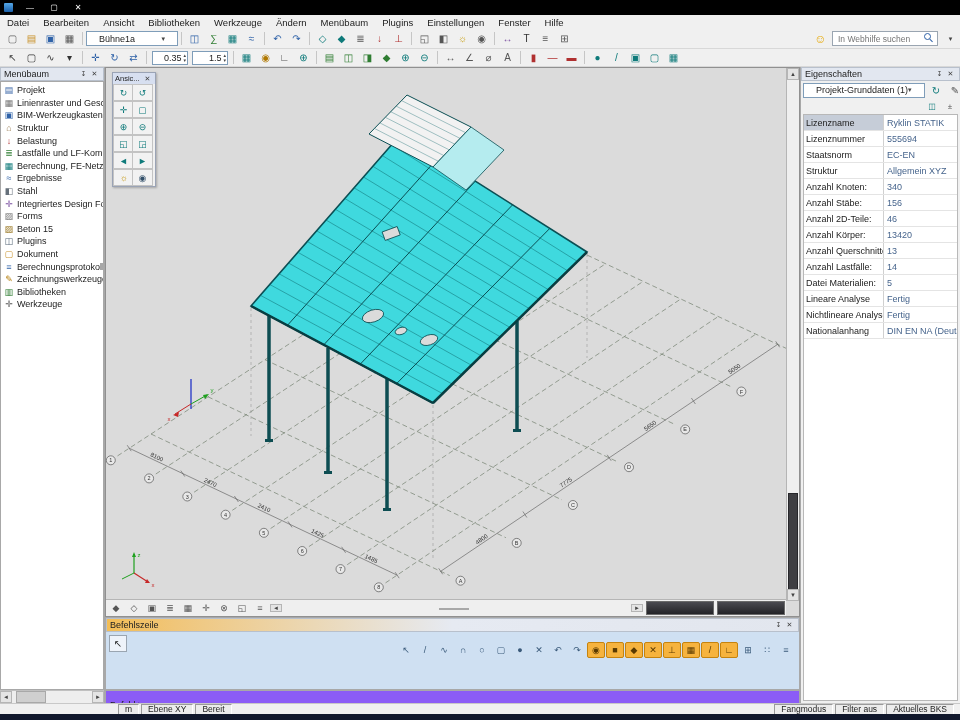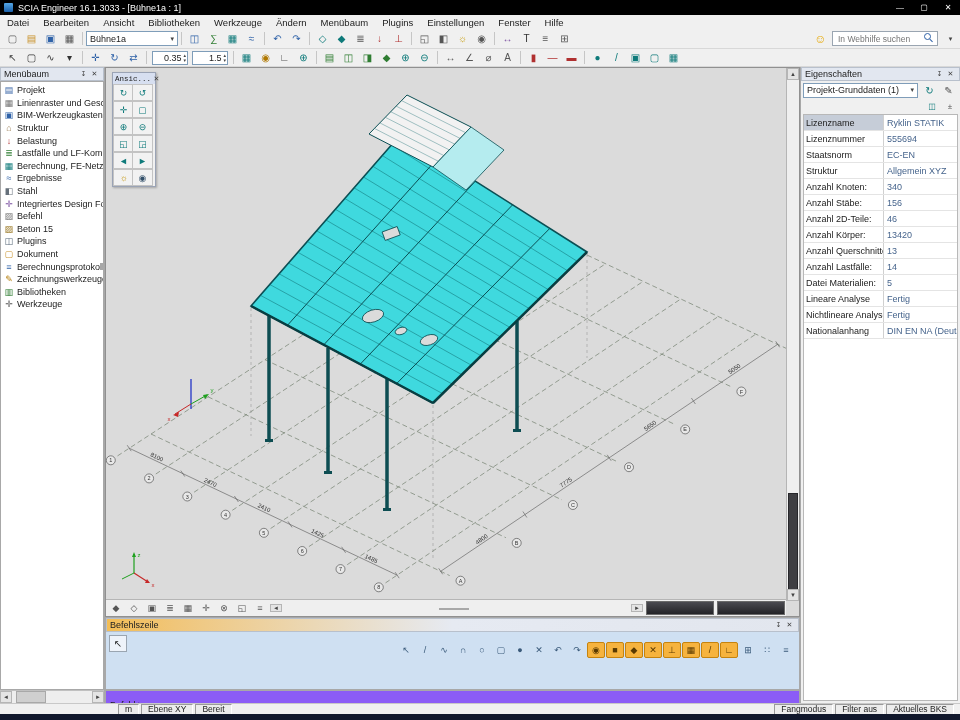--- a/index.html
+++ b/index.html
@@ -20,21 +20,21 @@
            border-bottom:1px solid #d8d8d8;padding-left:3px;box-sizing:border-box;}
   #tb1{top:29px;height:20px;}
   #tb2{top:49px;height:18px;}
   .tbg{display:flex;align-items:center;flex:none;}
   .icn{width:17px;height:15px;display:inline-flex;align-items:center;justify-content:center;
        font-size:10px;flex:none;border:1px solid transparent;border-radius:2px;}
   .icn.hl{background:#f6b33e;border-color:#c5830f;}
   .sep{width:1px;height:13px;background:#c6c6c6;margin:0 3px;flex:none;}
   .flex1{flex:1;}
   .combo{width:92px;height:15px;background:#fff;border:1px solid #7f9db9;font-size:9px;
-         display:flex;align-items:center;padding:0 3px;box-sizing:border-box;flex:none;}
+         display:flex;align-items:center;padding:0 12px;box-sizing:border-box;flex:none;}
   .combo .cval{flex:1;white-space:nowrap;overflow:hidden;}
   .carr{font-size:7px;color:#444;}
   .help-smiley{color:#e8a800;font-size:12px;width:17px;text-align:center;}
   .searchbox{width:106px;height:15px;background:#fff;border:1px solid #9aa5b1;display:flex;
              align-items:center;padding:0 3px;box-sizing:border-box;margin:0 3px;flex:none;}
   .searchbox input{flex:1;border:0;outline:0;font-size:8.5px;width:70px;font-family:inherit;color:#333;background:transparent;}
   .mag{width:10px;height:11px;position:relative;flex:none;}
   .mag::before{content:'';position:absolute;width:5px;height:5px;border:1.4px solid #2f62a8;border-radius:50%;left:0;top:0;}
   .mag::after{content:'';position:absolute;width:4px;height:1.4px;background:#2f62a8;transform:rotate(45deg);left:5px;top:7px;}
   .spin{width:36px;height:14px;background:#fff;border:1px solid #7f9db9;font-size:9px;display:flex;
@@ -55,21 +55,21 @@
   .sbtn{width:12px;display:flex;align-items:center;justify-content:center;font-size:6px;color:#444;
         background:#e4e4e4;border:1px solid #b5b5b5;box-sizing:border-box;}
   .htrack{flex:1;background:#eee;position:relative;}
   .hthumb{position:absolute;top:0;bottom:0;left:4px;width:30px;background:#cfcfcf;border:1px solid #a8a8a8;box-sizing:border-box;}
   
   #viewport{position:absolute;left:105px;top:67px;width:695px;height:550px;background:#dbdbdb;
             border:1px solid #909090;box-sizing:border-box;overflow:hidden;}
   #model-svg{position:absolute;left:0;top:0;}
   .palette{position:absolute;left:6px;top:4px;width:42px;background:#f0f0f0;border:1px solid #9aa3b5;box-shadow:1px 1px 2px rgba(0,0,0,.25);}
   .pal-title{height:11px;background:#d7dff0;display:flex;align-items:center;font-size:7.5px;padding:0 2px;}
-  .pal-title .dtext{flex:1;font-family:Liberation Mono, monospace;}
+  .pal-title .dtext{flex:1;}
   .pal-grid{display:grid;grid-template-columns:repeat(2,19px);}
   .pal-grid .icn{width:19px;height:15px;background:#f2f2f2;border:1px solid #c3c3c3;border-radius:0;font-size:9px;}
   .vsb{position:absolute;right:0;top:0;width:13px;height:533px;background:#efefef;border-left:1px solid #b5b5b5;box-sizing:border-box;}
   .vsb .sbtn{width:100%;height:12px;}
   .vthumb{position:absolute;left:1px;right:1px;top:425px;height:96px;background:#3f3f43;border:1px solid #26262a;}
   .bbar{position:absolute;left:0;bottom:0;right:13px;height:16px;background:#efefef;border-top:1px solid #b5b5b5;
         display:flex;align-items:center;padding:0 1px;gap:1px;}
   .bbar .icn{width:16px;height:14px;font-size:9px;}
   .darkblock{width:66px;height:12px;background:#2f2f33;border:1px solid #6a6a6a;margin-left:2px;flex:none;
              background-image:linear-gradient(#4a4a50,#232327);}
@@ -106,21 +106,20 @@
   #taskbar{position:absolute;left:0;top:714px;width:960px;height:6px;background:#11182c;}
   svg text{font-family:"Liberation Sans",sans-serif;}
 </style>
 </head>
 <body>
 
 <div id="app">
 
   <div class="titlebar">
     <span class="win-icon"></span>
-    <span class="title-text">SCIA Engineer 16.1.3033 - [Bühne1a : 1]</span>
     <span class="wbtn">—</span>
     <span class="wbtn">▢</span>
     <span class="wbtn">✕</span>
   </div>
 
   <div class="menubar">
       <span class="menu-item">Datei</span>
       <span class="menu-item">Bearbeiten</span>
       <span class="menu-item">Ansicht</span>
       <span class="menu-item">Bibliotheken</span>
@@ -291,21 +290,21 @@
         <div class="titem">
           <span class="ticon" style="color: rgb(102, 112, 122);">◧</span>
           <span>Stahl</span>
         </div>
         <div class="titem">
           <span class="ticon" style="color: rgb(122, 79, 160);">✛</span>
           <span>Integriertes Design Forms</span>
         </div>
         <div class="titem">
           <span class="ticon" style="color: rgb(119, 119, 119);">▨</span>
-          <span>Befehl</span>
+          <span>Forms</span>
         </div>
         <div class="titem">
           <span class="ticon" style="color: rgb(153, 119, 34);">▨</span>
           <span>Beton 15</span>
         </div>
         <div class="titem">
           <span class="ticon" style="color: rgb(85, 102, 119);">◫</span>
           <span>Plugins</span>
         </div>
         <div class="titem">

